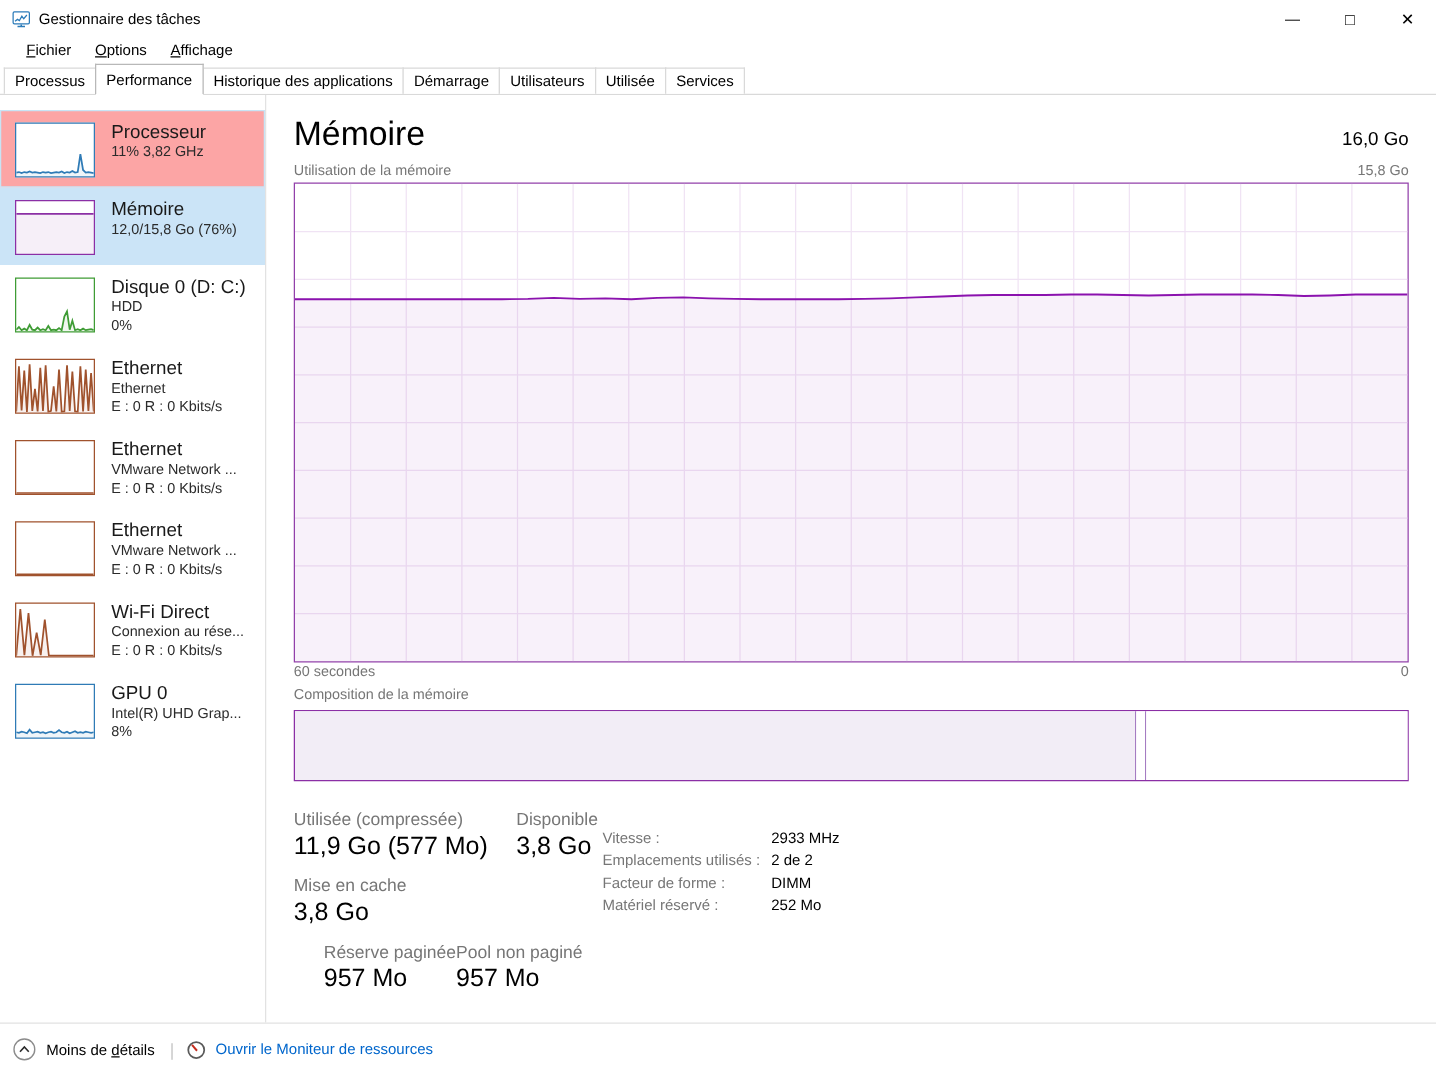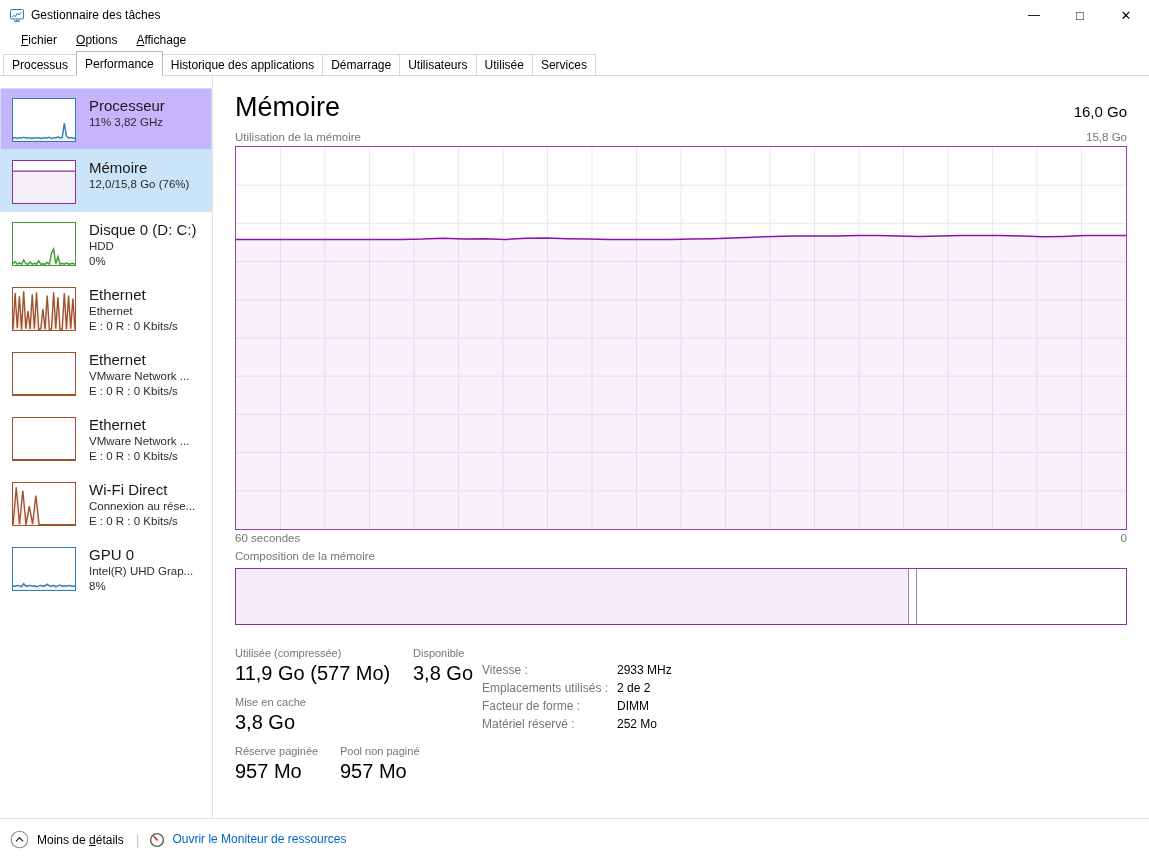--- a/index.html
+++ b/index.html
@@ -30,21 +30,21 @@
     border:1px solid #b8b8b8; border-bottom:1px solid #fff; margin-bottom:-1px; }
 
   
   .content { display:flex; height:742px; }
   .sidebar { width:213px; border-right:1px solid #e2e2e2; padding-top:12px; overflow:hidden; }
   .main { flex:1; padding:10px 22px 0 22px; position:relative; }
 
   
   .side-item { display:flex; align-items:flex-start; padding:8px 0 8px 12px; cursor:default; }
   .side-item.selected { background:#cbe4f7; }
-  .side-item.hover { background:#c4b5fd; box-shadow:inset 0 0 0 1px #c8e4f5; }
+  .side-item.hover { background:#fca5a5; box-shadow:inset 0 0 0 1px #c8e4f5; }
   .thumb { width:64px; height:44px; background:#fff; border:1px solid; flex:none; margin-top:2px; }
   .thumb svg { display:block; width:100%; height:100%; }
   .side-text { margin-left:13px; min-width:0; }
   .side-title { font-size:15px; color:#191919; line-height:19px; white-space:nowrap; }
   .side-sub { font-size:11.5px; color:#2b2b2b; line-height:15px; white-space:nowrap; }
 
   
   .hdr-row { display:flex; align-items:flex-end; justify-content:space-between; height:40px; padding-bottom:4px; }
   .hdr-title { font-size:27px; font-weight:300; letter-spacing:0; color:#000; line-height:30px; }
   .hdr-total { font-size:15px; color:#000; padding-bottom:2px; }
@@ -57,21 +57,21 @@
   .axis-row { display:flex; justify-content:space-between; height:17px; padding-top:2px; }
 
   
   .comp-label { margin-top:3px; height:18px; }
   .comp-bar { height:57px; border:1px solid #8b2fa5; display:flex; background:#fff; }
   .comp-seg { height:100%; }
 
   
   .stats { margin-top:22px; position:relative; }
   .stat-row { display:flex; margin-bottom:11px; }
-  .stat-cell .lbl { font-size:11px; color:#767676; margin-bottom:3px; white-space:nowrap; }
+  .stat-cell .lbl { font-size:14px; color:#767676; margin-bottom:3px; white-space:nowrap; }
   .stat-cell .val { font-size:20px; color:#000; white-space:nowrap; }
   .rstats { position:absolute; left:247px; top:14px; }
   .rstat-row { display:flex; font-size:12px; line-height:18px; }
   .rstat-row .rlbl { width:135px; color:#767676; white-space:nowrap; }
   .rstat-row .rval { color:#000; white-space:nowrap; }
 
   
   .footer { height:42px; border-top:1px solid #e2e2e2; display:flex; align-items:center; padding-left:10px; }
   .foot-toggle { display:flex; align-items:center; font-size:12px; color:#000; }
   .foot-toggle svg { margin-right:8px; }
@@ -289,21 +289,21 @@
               <div class="val">3,8 Go</div>
             </div>
           </div>
           <div class="stat-row">
             <div class="stat-cell">
               <div class="lbl">Mise en cache</div>
               <div class="val">3,8 Go</div>
             </div>
           </div>
           <div class="stat-row">
-            <div class="stat-cell" style="min-width: 105px;">
+            <div class="stat-cell" style="min-width: 105px; margin-left: 24px;">
               <div class="lbl">Réserve paginée</div>
               <div class="val">957 Mo</div>
             </div>
             <div class="stat-cell">
               <div class="lbl">Pool non paginé</div>
               <div class="val">957 Mo</div>
             </div>
           </div>
         </div>
       <div class="rstats" id="rstats">

